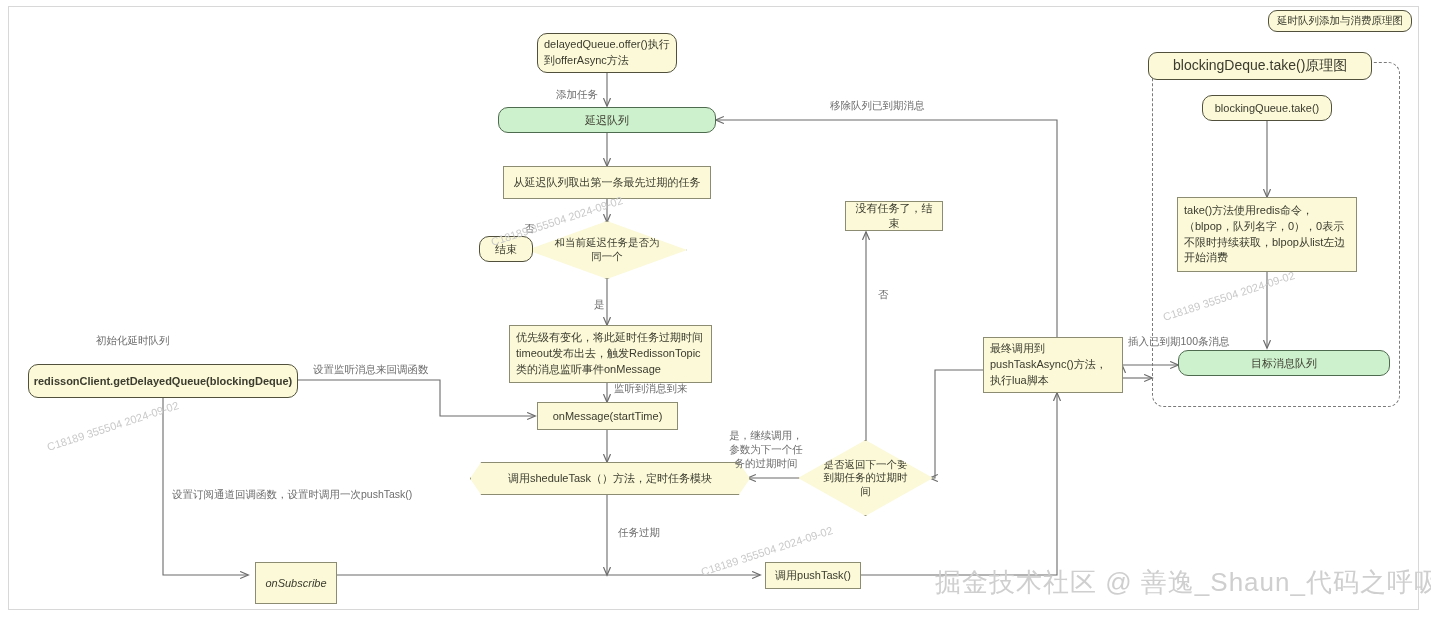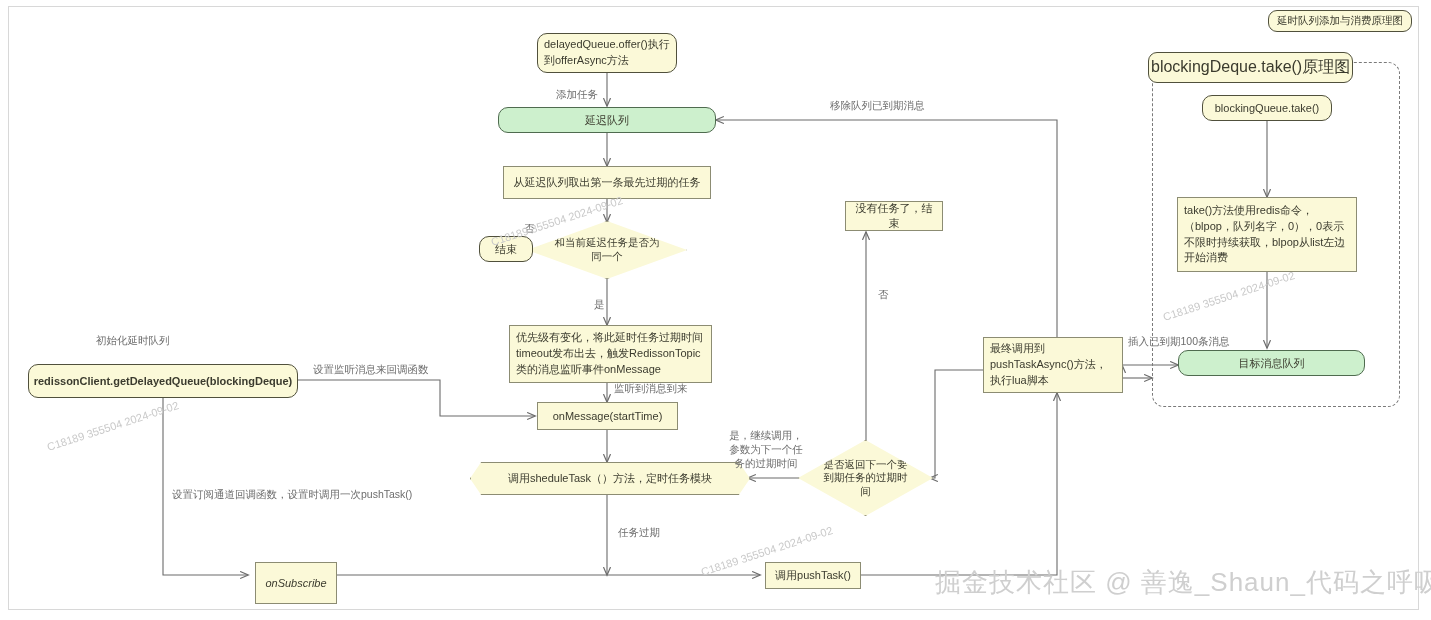--- a/index.html
+++ b/index.html
@@ -19,21 +19,21 @@
        clip-path:polygon(4% 0,96% 0,100% 50%,96% 100%,4% 100%,0 50%);
        display:flex;align-items:center;justify-content:center;text-align:center;
        font-size:11px;color:#3b3b2e;padding:0 18px;box-sizing:border-box;}
   .dmwrap{position:absolute;}
   .dm{width:100%;height:100%;background:#fbf9d8;border:1.2px solid #8c8c73;
       clip-path:polygon(50% 0,100% 50%,50% 100%,0 50%);
       display:flex;align-items:center;justify-content:center;text-align:center;
       font-size:10.5px;color:#3b3b2e;line-height:1.3;padding:0 26px;box-sizing:border-box;}
   .dashgroup{position:absolute;border:1.6px dashed #7a7a7a;border-radius:12px;box-sizing:border-box;}
   .title-tag{position:absolute;background:#fbf9d8;border:1.6px solid #50503c;border-radius:9px;
-             font-size:16px;color:#3b3b2e;padding:4px 2px;white-space:nowrap;}
+             font-size:14px;color:#3b3b2e;padding:4px 24px;white-space:nowrap;}
   .wm{position:absolute;color:#c9c9c9;font-size:11px;transform:rotate(-18deg);white-space:nowrap;
       user-select:none;font-family:"Liberation Sans",sans-serif;}
   .brand{position:absolute;color:#cfcfcf;font-size:26px;white-space:nowrap;letter-spacing:1px;}
   .body-txt{font-size:11px;text-align:left;line-height:1.45;}
 </style>
 </head>
 <body>
 
 <div id="canvas">
   <div id="frame"></div>
@@ -152,21 +152,21 @@
   </div>
 
   <div class="node rect" style="left:818px;top:201px;width:98px;height:30px;margin-left:27px;">
     <span>没有任务了，结束</span>
   </div>
 
   <div class="node rect" style="left:983px;top:337px;width:140px;height:56px;justify-content:flex-end;">
     <span class="body-txt">最终调用到pushTaskAsync()方法，执行lua脚本</span>
   </div>
 
-  <div class="node green" style="left:1178px;top:350px;width:187px;height:26px;">
+  <div class="node green" style="left:1178px;top:350px;width:212px;height:26px;">
     <span>目标消息队列</span>
   </div>
 
   <div class="node round" style="left:1202px;top:95px;width:130px;height:26px;">
     <span>blockingQueue.take()</span>
   </div>
 
   <div class="node rect" style="left:1177px;top:197px;width:180px;height:75px;">
     <span class="body-txt">take()方法使用redis命令，（blpop，队列名字，0），0表示不限时持续获取，blpop从list左边开始消费</span>
   </div>

